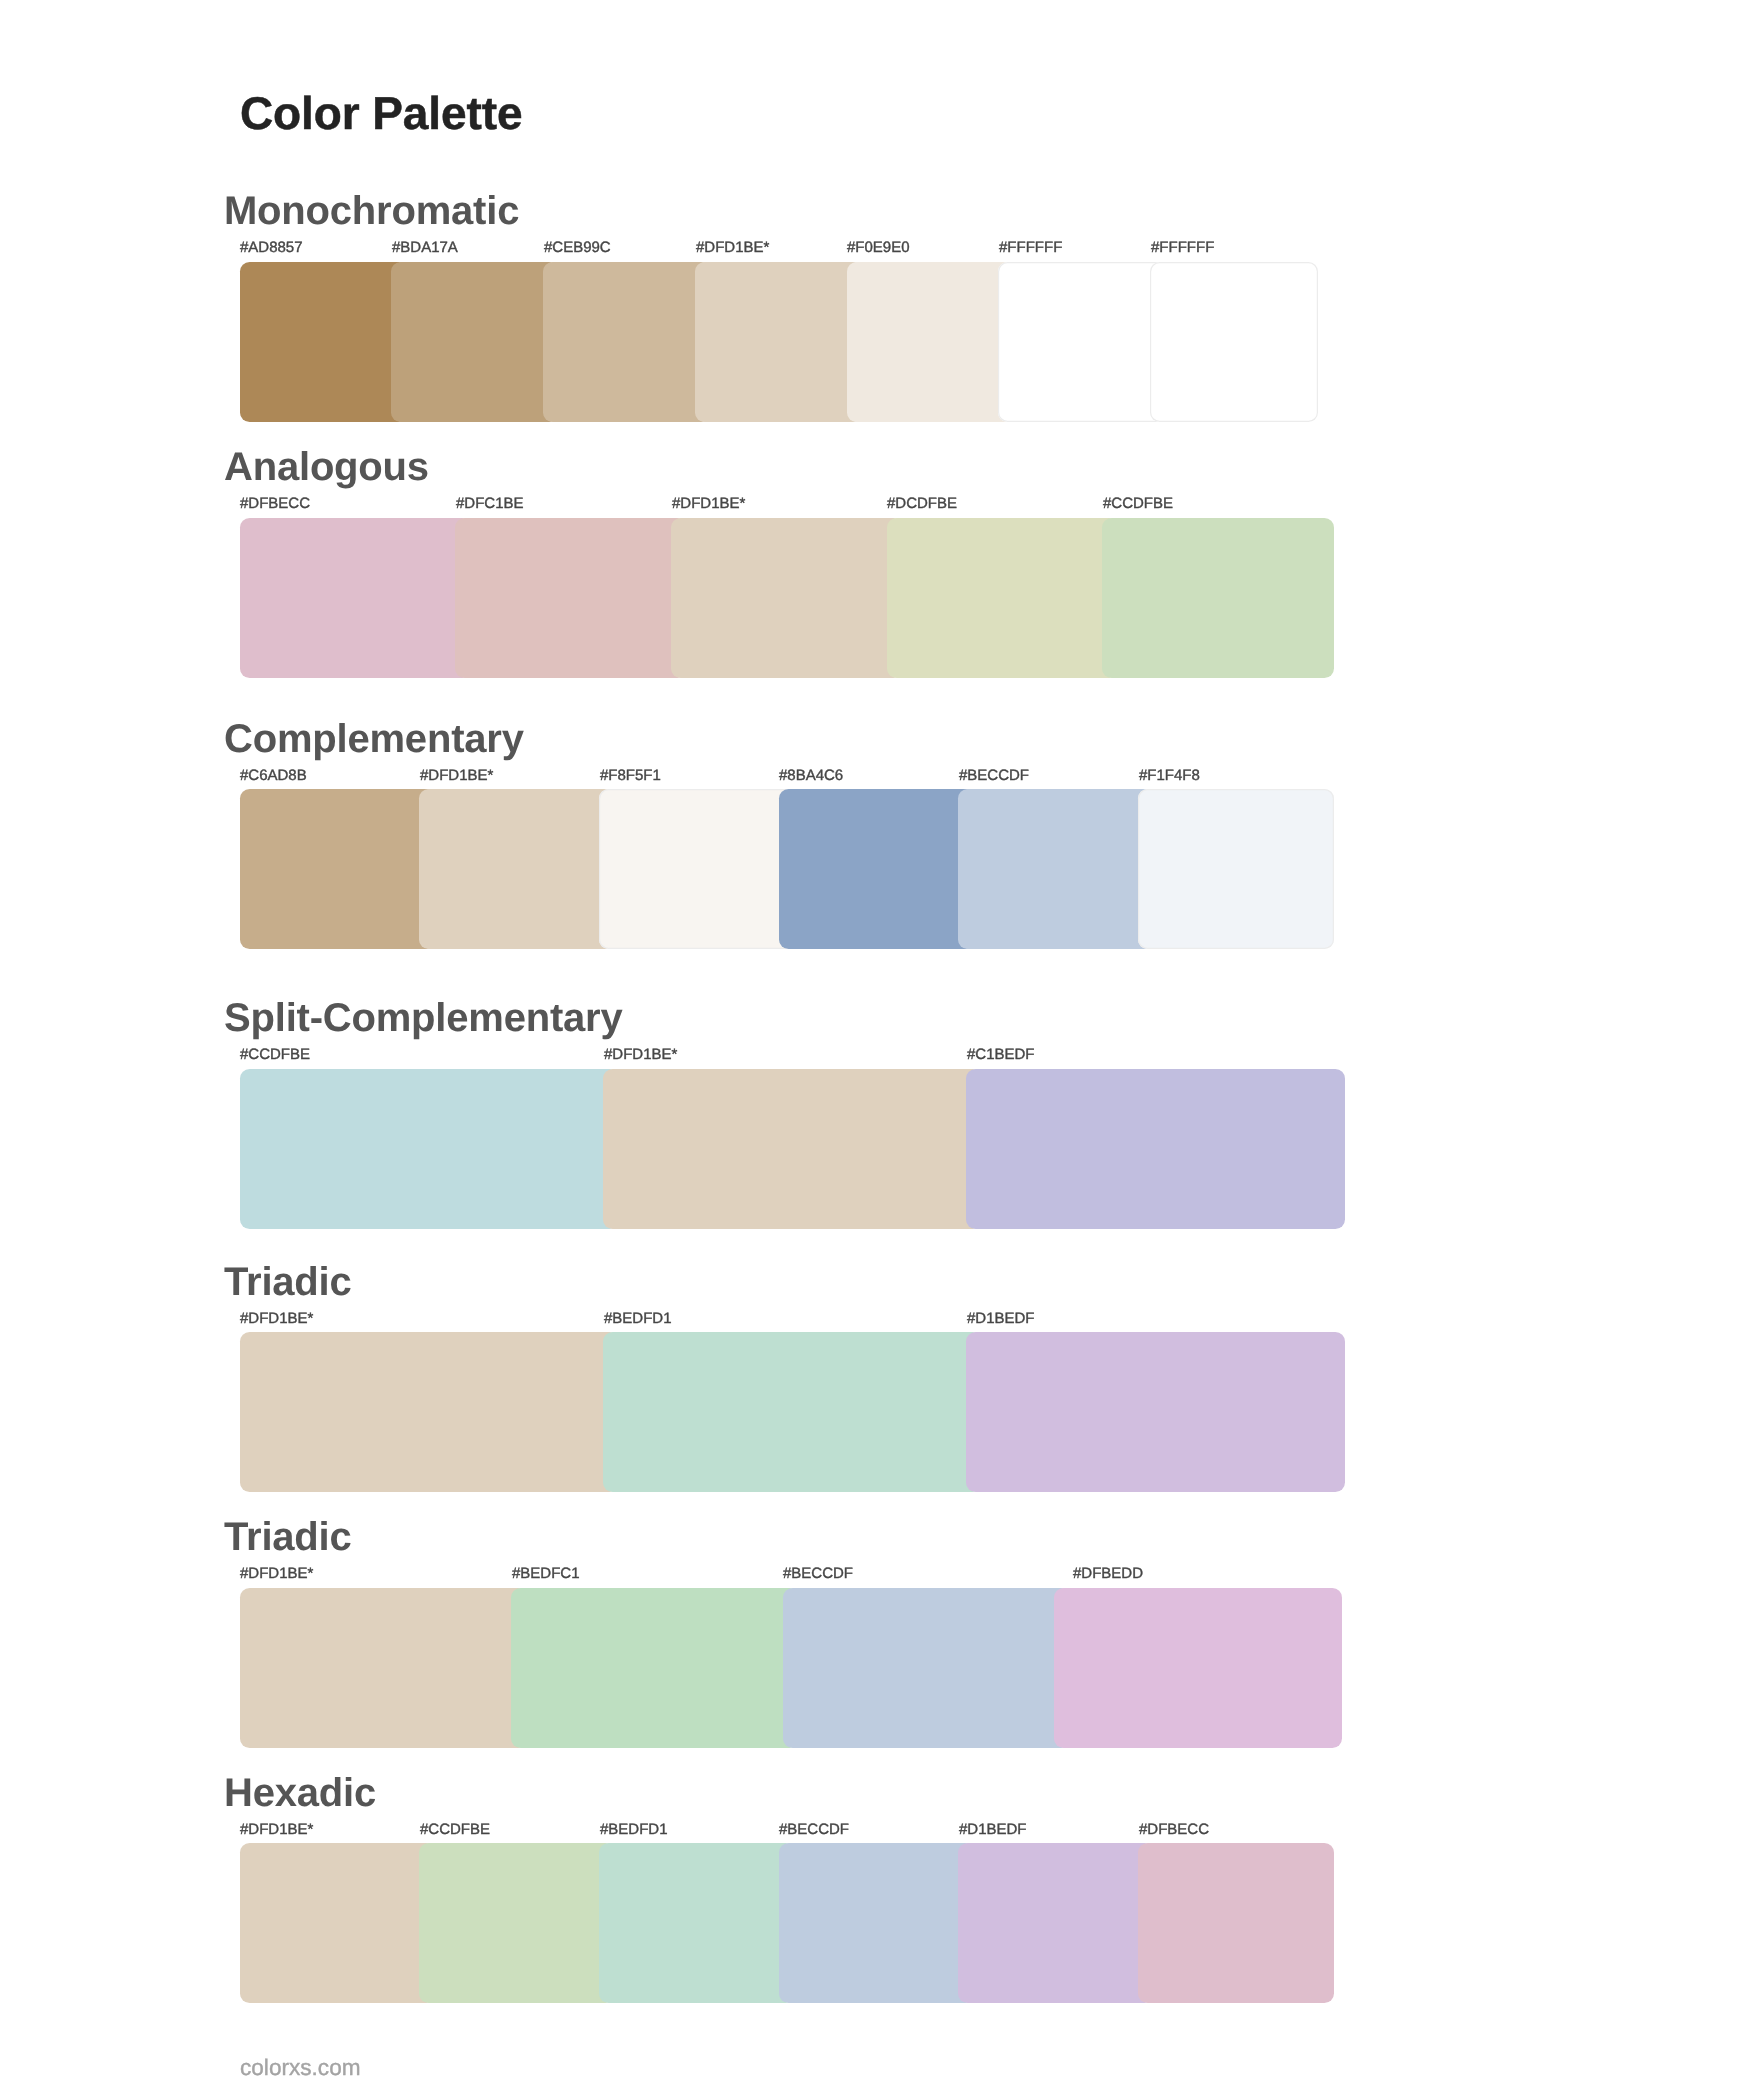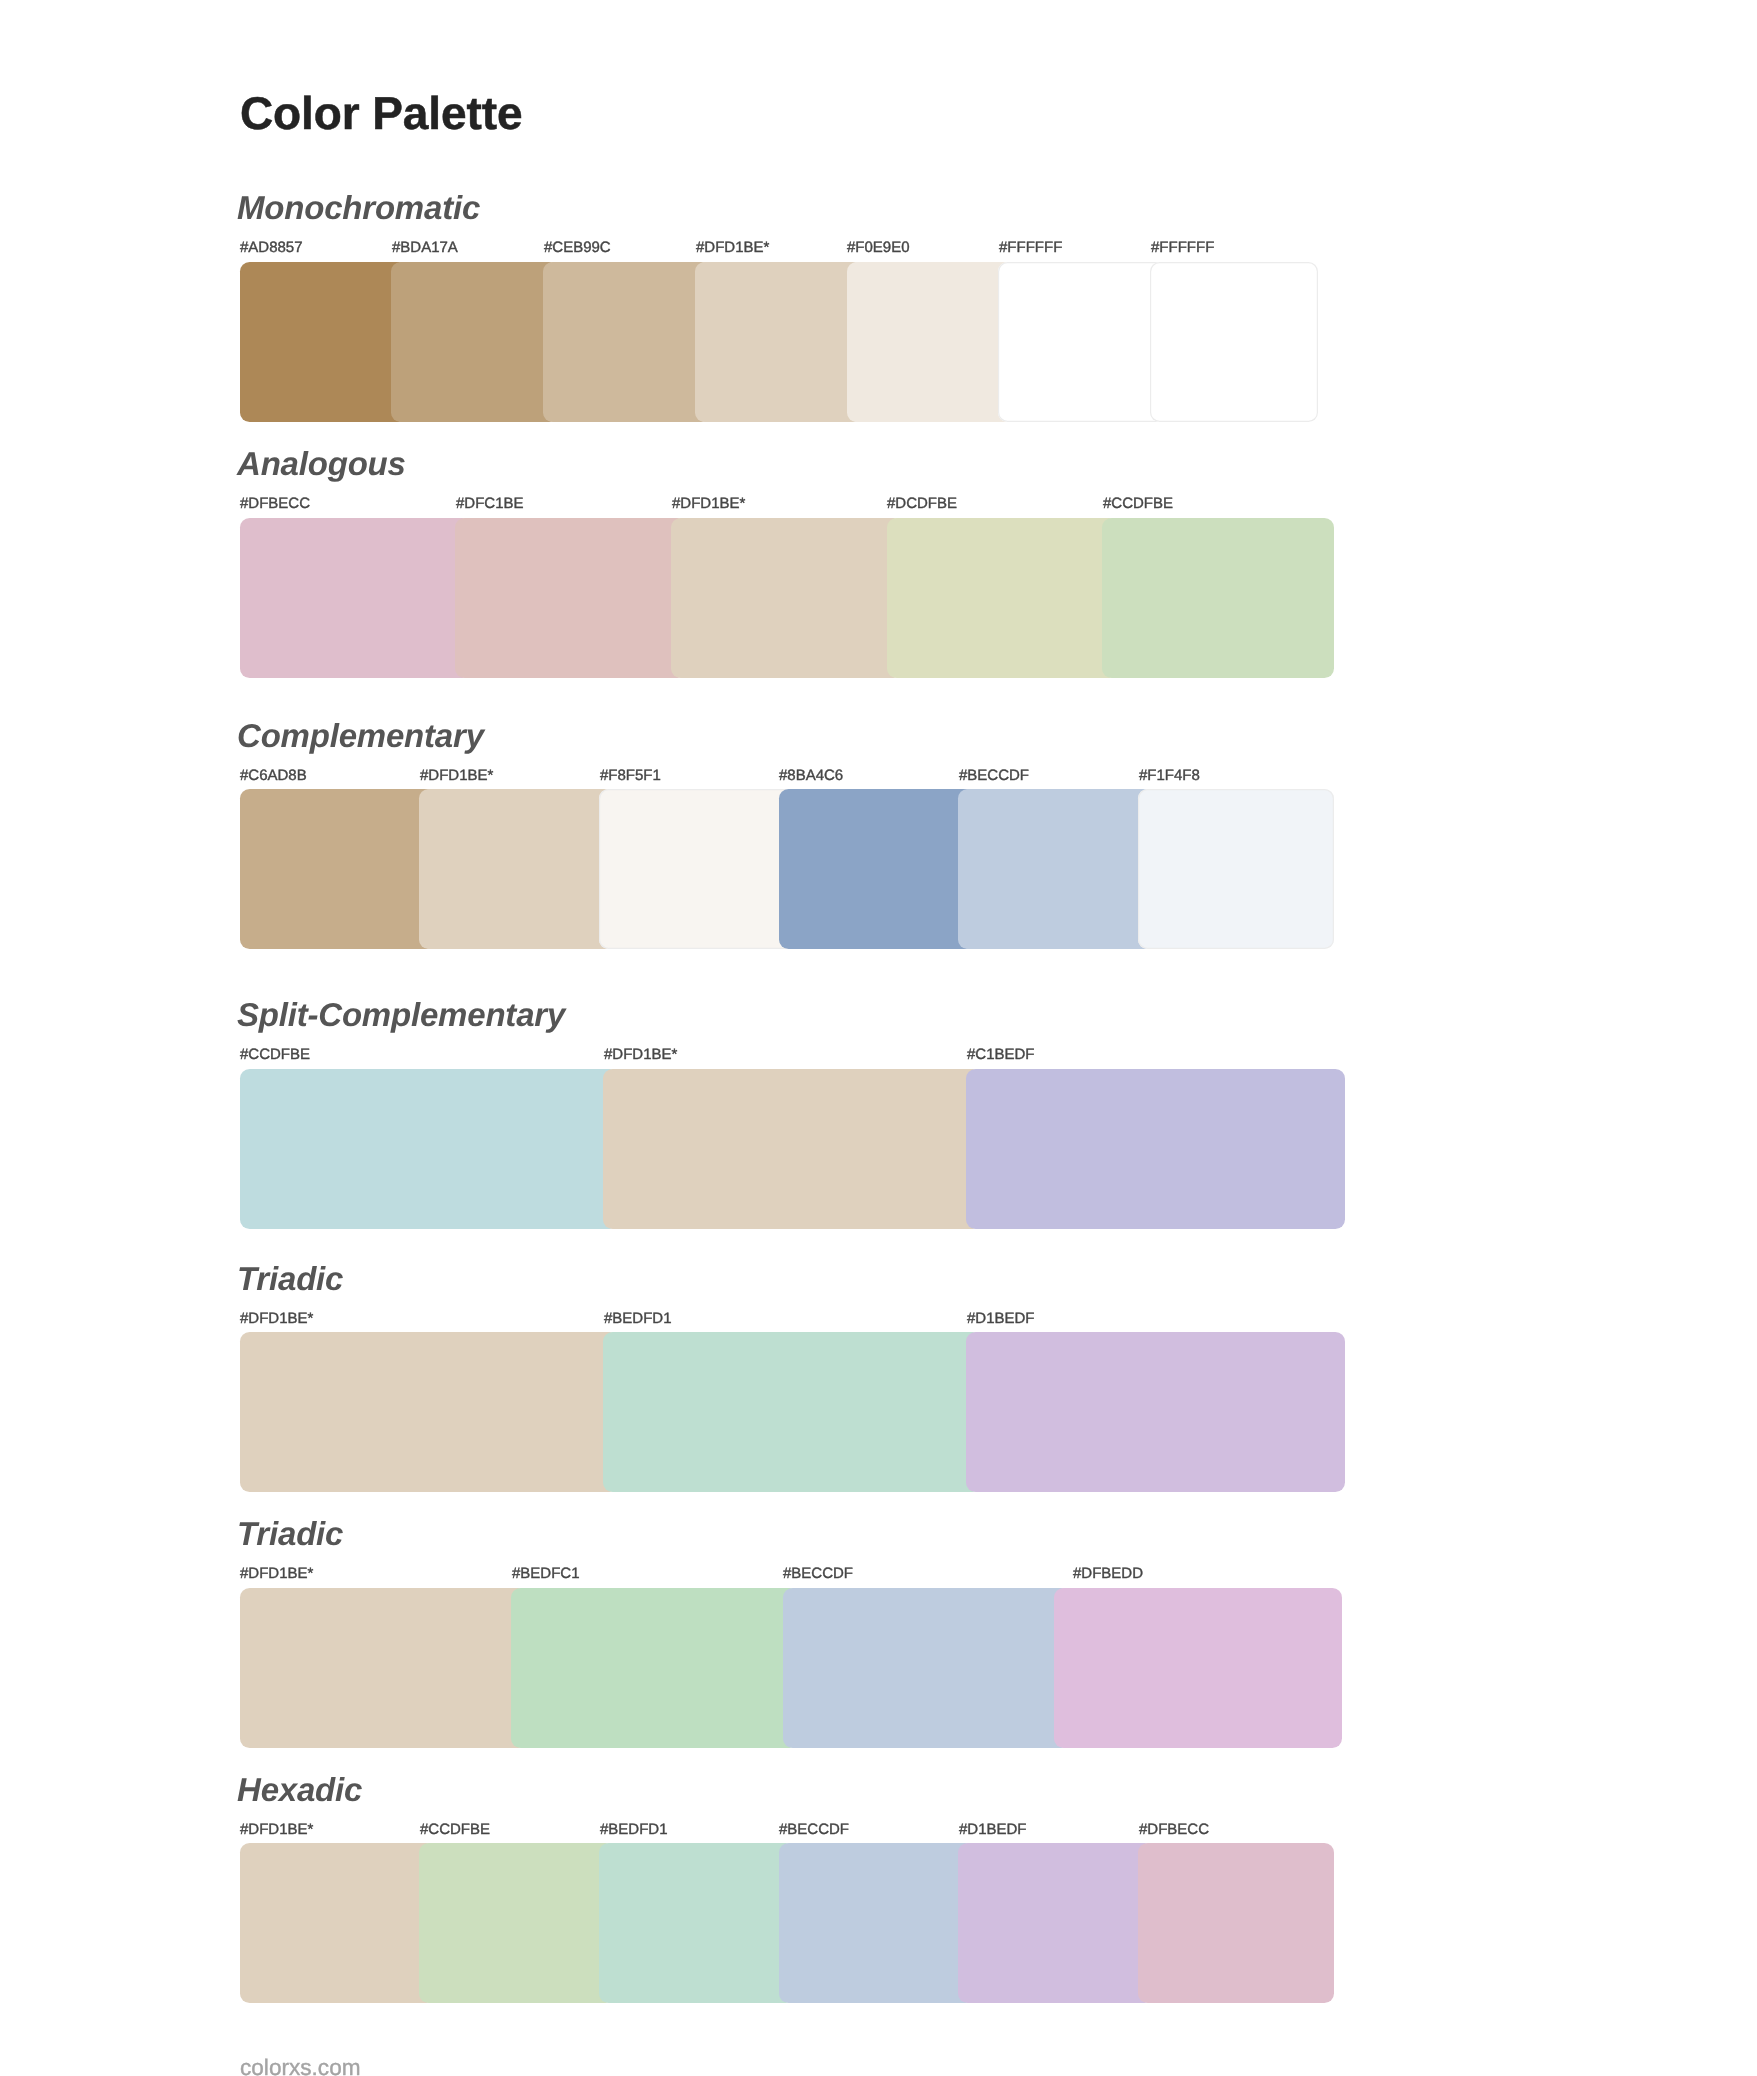--- a/index.html
+++ b/index.html
@@ -24,23 +24,23 @@
   }
   .page-subtitle{
     position:absolute;left:240px;top:90px;
     font-size:46px;font-weight:700;color:#232323;
     -webkit-text-stroke:0.5px #232323;
     white-space:nowrap;line-height:1;letter-spacing:-0.1px;
   }
   .palette-section{position:absolute;left:0;top:0;width:1757px;height:0;}
   .swatch-row{position:absolute;left:0;top:0;width:1757px;height:0;}
   .section-title{
-    position:absolute;left:237px;
-    font-size:33px;font-weight:700;color:#555555;
-    white-space:nowrap;line-height:1;letter-spacing:-0.2px;font-style:italic;
+    position:absolute;left:224px;
+    font-size:40px;font-weight:700;color:#555555;
+    white-space:nowrap;line-height:1;letter-spacing:-0.2px;
   }
   .swatch-label{
     position:absolute;
     font-size:15px;font-weight:400;color:#464646;
     -webkit-text-stroke:0.4px #464646;
     white-space:nowrap;line-height:1;
   }
   .swatch{position:absolute;border-radius:9.6px;}
   
   .swatch.light{box-shadow:inset 0 0 0 1.2px #ececec;}

